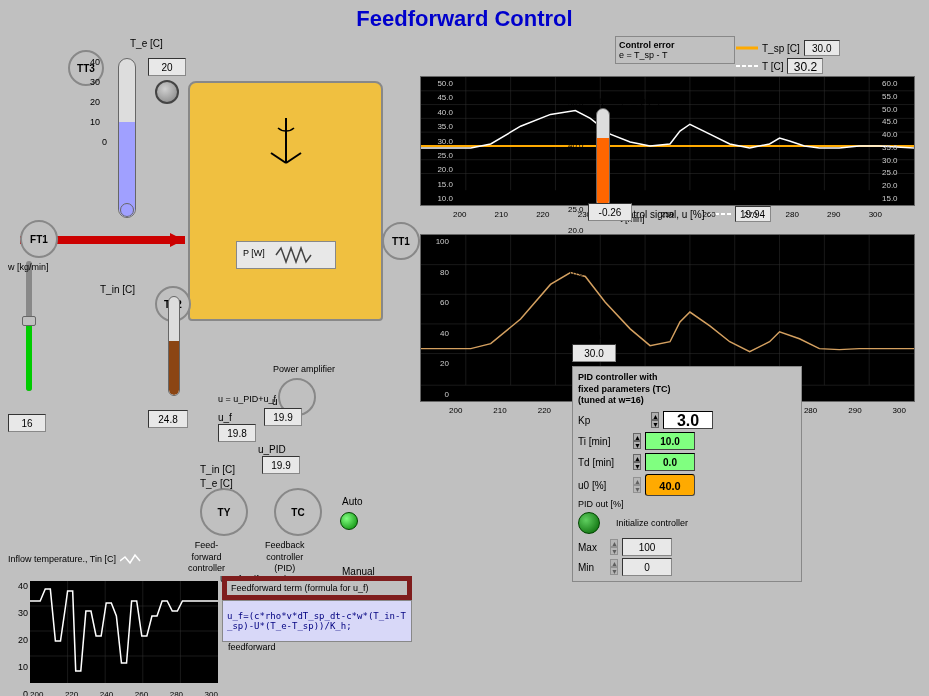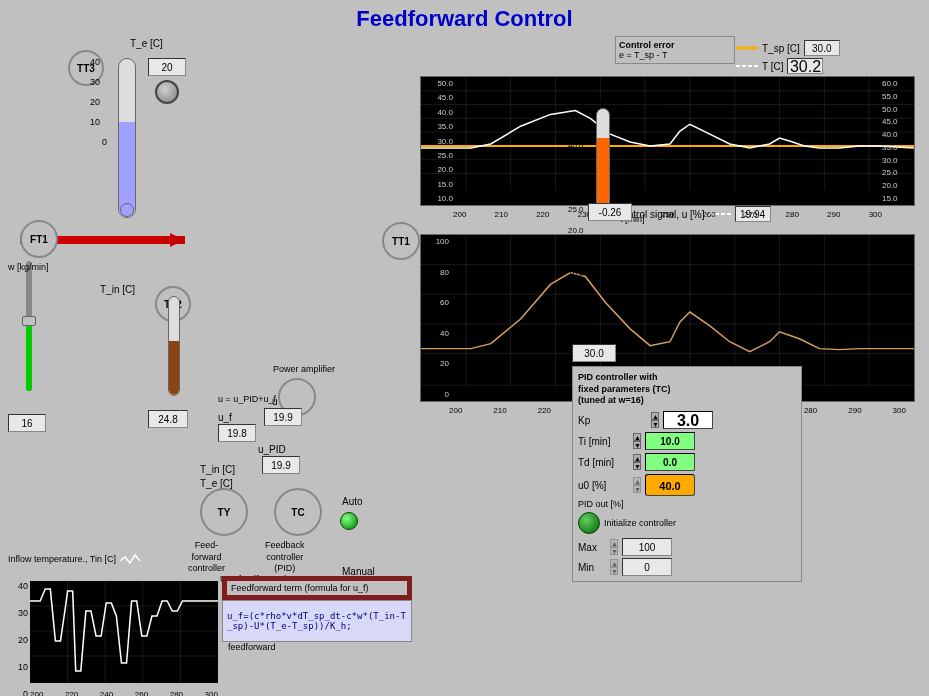--- a/index.html
+++ b/index.html
@@ -54,20 +54,39 @@
     <div style="position:absolute; top:60px; left:-20px;">10</div>
     <div style="position:absolute; top:80px; left:-8px;">0</div>
   </div>
 
   <div style="position:absolute; left:148px; top:22px; width:38px; height:18px; background:#e8e8e8; border:1px inset #888; text-align:center; font-size:10px; line-height:18px;">
     <span>20</span>
   </div>
 
   <div style="position:absolute; left:155px; top:44px; width:24px; height:24px; border-radius:50%; background:radial-gradient(circle at 40% 35%, #d0d0d0, #808080); border:2px solid #444; cursor:pointer;"></div>
 
+  <div style="position:absolute; left:188px; top:45px; width:195px; height:240px; background:#f0c040; border:2px solid #888; border-radius:8px 8px 4px 4px;">
+
+    <div style="position:absolute; top:30px; left:50%; transform:translateX(-50%);">
+      <svg width="60" height="60" viewBox="0 0 60 60">
+        <line x1="30" y1="5" x2="30" y2="50" stroke="#000" stroke-width="2"></line>
+        <line x1="15" y1="40" x2="30" y2="50" stroke="#000" stroke-width="2"></line>
+        <line x1="45" y1="40" x2="30" y2="50" stroke="#000" stroke-width="2"></line>
+        <path d="M 38 15 A 12 12 0 0 1 22 15" fill="none" stroke="#000" stroke-width="1.5" marker-end="url(#arr)"></path>
+      </svg>
+    </div>
+
+    <div style="position:absolute; bottom:50px; left:50%; transform:translateX(-50%); width:100px; height:28px; background:#e8e8e8; border:1px solid #888; display:flex; align-items:center; justify-content:center;">
+
+      <svg width="90" height="22" viewBox="0 0 90 22">
+        <text x="2" y="12" font-size="9" fill="#000">P [W]</text>
+        <polyline points="35,11 40,4 45,18 50,4 55,18 60,4 65,18 70,11" fill="none" stroke="#444" stroke-width="1.5"></polyline>
+      </svg>
+    </div>
+  </div>
 
   <div style="position:absolute; left:20px; top:200px; width:165px; height:8px; background:#cc0000;"></div>
 
   <div style="position:absolute; left:170px; top:197px; width:0; height:0; border-top:7px solid transparent; border-bottom:7px solid transparent; border-left:14px solid #cc0000;"></div>
 
   <div style="position:absolute; left:383px; top:200px; width:30px; height:8px; background:#cc0000;"></div>
 
   <div style="position:absolute; left:406px; top:197px; width:0; height:0; border-top:7px solid transparent; border-bottom:7px solid transparent; border-left:14px solid #cc0000;"></div>
 
   <span style="position:absolute; left:394px; top:188px; font-size:10px; font-weight:bold; color:#cc0000;">w</span>
@@ -241,21 +260,21 @@
       <span>30.0</span>
     </div>
   </div>
 
   <div style="position:absolute; left:316px; top:22px; display:flex; align-items:center; gap:4px;">
 
     <svg width="22" height="12">
       <line x1="0" y1="6" x2="22" y2="6" stroke="#fff" stroke-width="2" stroke-dasharray="4,2"></line>
     </svg>
     <span style="font-size:10px;">T [C]</span>
-    <div style="width:36px; height:16px; background:#e8e8e8; border:1px inset #888; text-align:center; font-size:16px; line-height:16px;">
+    <div style="width:36px; height:16px; background:#e8e8e8; border:1px inset #888; text-align:center; font-size:12px; line-height:16px;">
       <span>30.2</span>
     </div>
   </div>
 
   <div style="position:absolute; left:195px; top:170px; display:flex; align-items:center; gap:4px; font-size:10px;">
     <span>Control signal, u [%]</span>
     <svg width="22" height="12">
       <line x1="0" y1="6" x2="22" y2="6" stroke="#fff" stroke-width="2" stroke-dasharray="4,2"></line>
     </svg>
     <div style="width:36px; height:16px; background:#e8e8e8; border:1px inset #888; text-align:center; font-size:10px; line-height:16px;">
@@ -461,21 +480,21 @@
         <div style="width:8px; height:8px; background:#b0b0b0; border:1px solid #666; font-size:7px; text-align:center; line-height:8px;">▲</div>
         <div style="width:8px; height:8px; background:#b0b0b0; border:1px solid #666; font-size:7px; text-align:center; line-height:8px;">▼</div>
       </div>
       <div style="width:50px; height:22px; background:#ffaa00; border:1px inset #444; text-align:center; font-size:11px; line-height:22px; font-weight:bold; border-radius:3px;">
         <span>40.0</span>
       </div>
     </div>
 
     <div style="font-size:9px; margin-bottom:3px;">PID out [%]</div>
 
-    <div style="display:flex; align-items:center; gap:4px; margin-bottom:4px; cursor:pointer;">
+    <div style="display:flex; align-items:center; gap:16px; margin-bottom:4px; cursor:pointer;">
       <div style="width:22px; height:22px; border-radius:50%; background:radial-gradient(circle at 35% 35%, #60d060, #006000); border:1px solid #004400;"></div>
       <span style="font-size:9px;">Initialize
 controller</span>
     </div>
 
     <div style="display:flex; align-items:center; margin-bottom:2px;">
       <span style="width:32px; font-size:10px;">Max</span>
       <div style="display:flex; flex-direction:column; margin-right:4px; opacity:0.5;">
         <div style="width:8px; height:8px; background:#b0b0b0; border:1px solid #666; font-size:7px; text-align:center; line-height:8px;">▲</div>
         <div style="width:8px; height:8px; background:#b0b0b0; border:1px solid #666; font-size:7px; text-align:center; line-height:8px;">▼</div>

